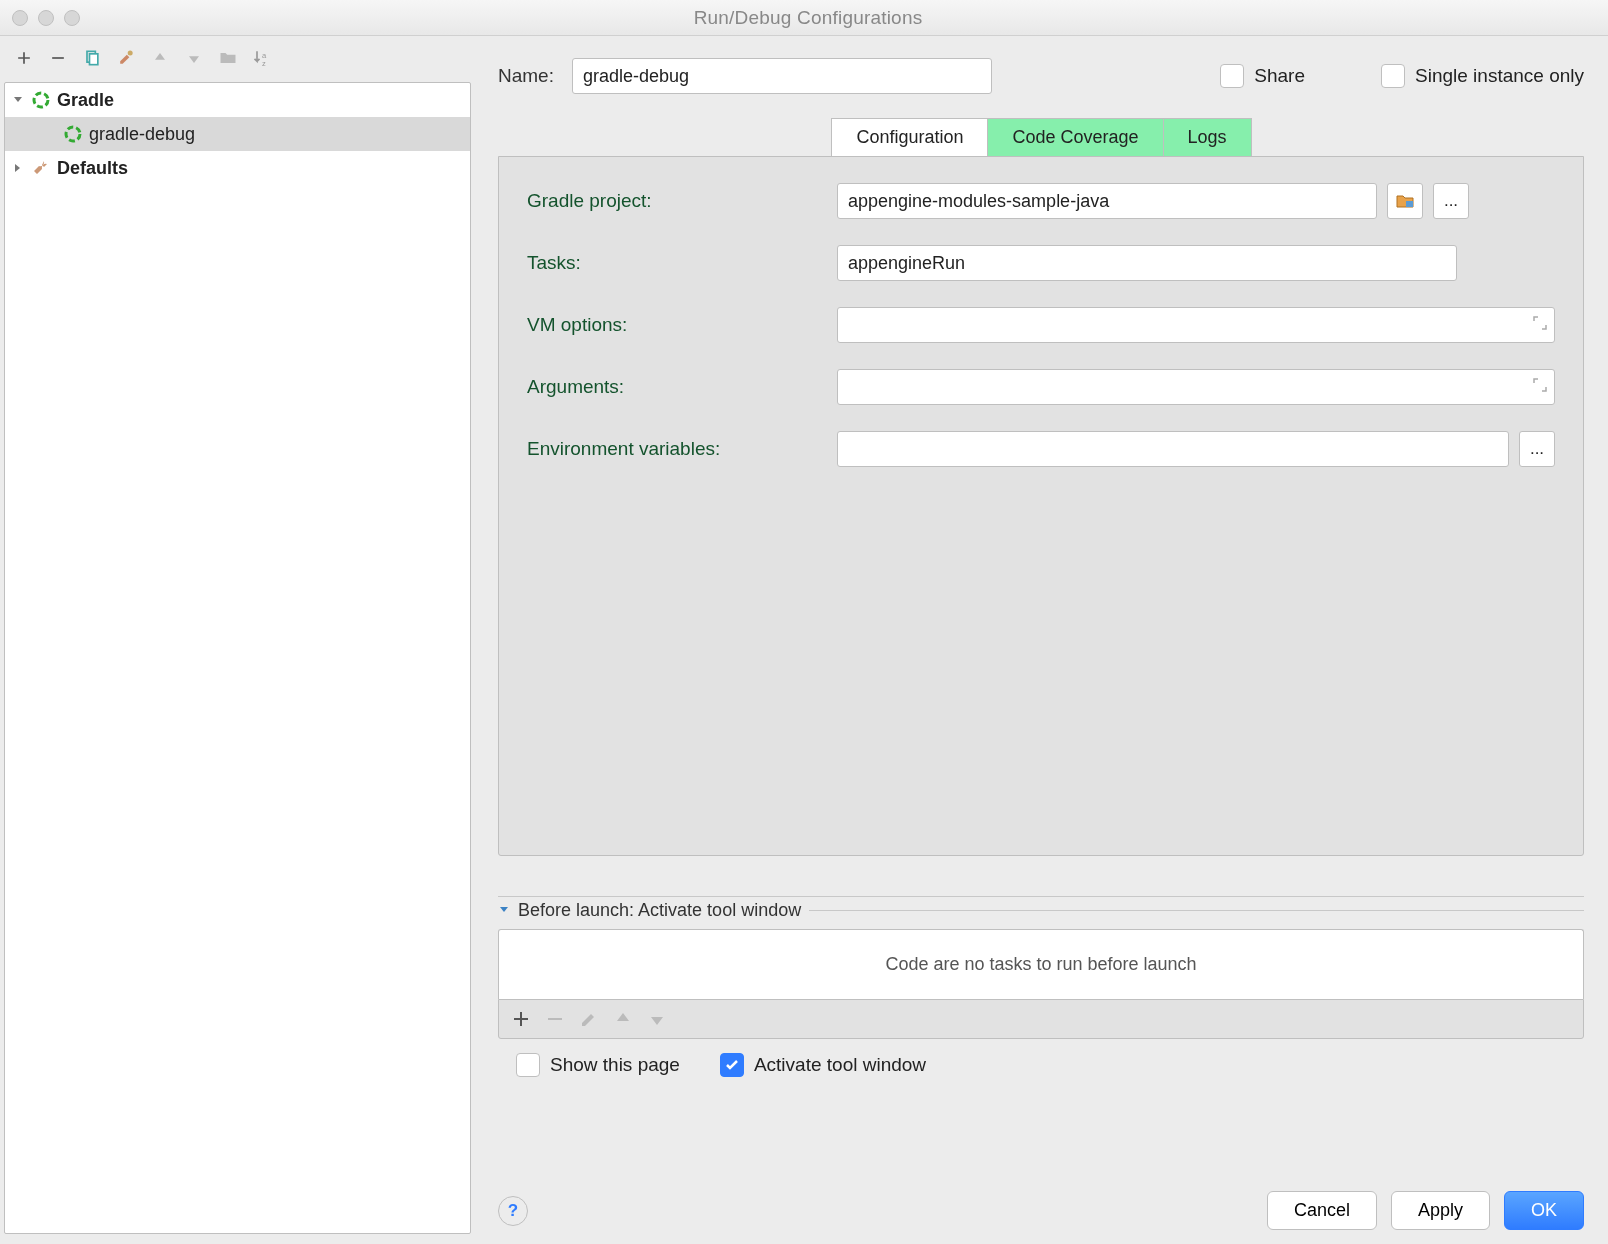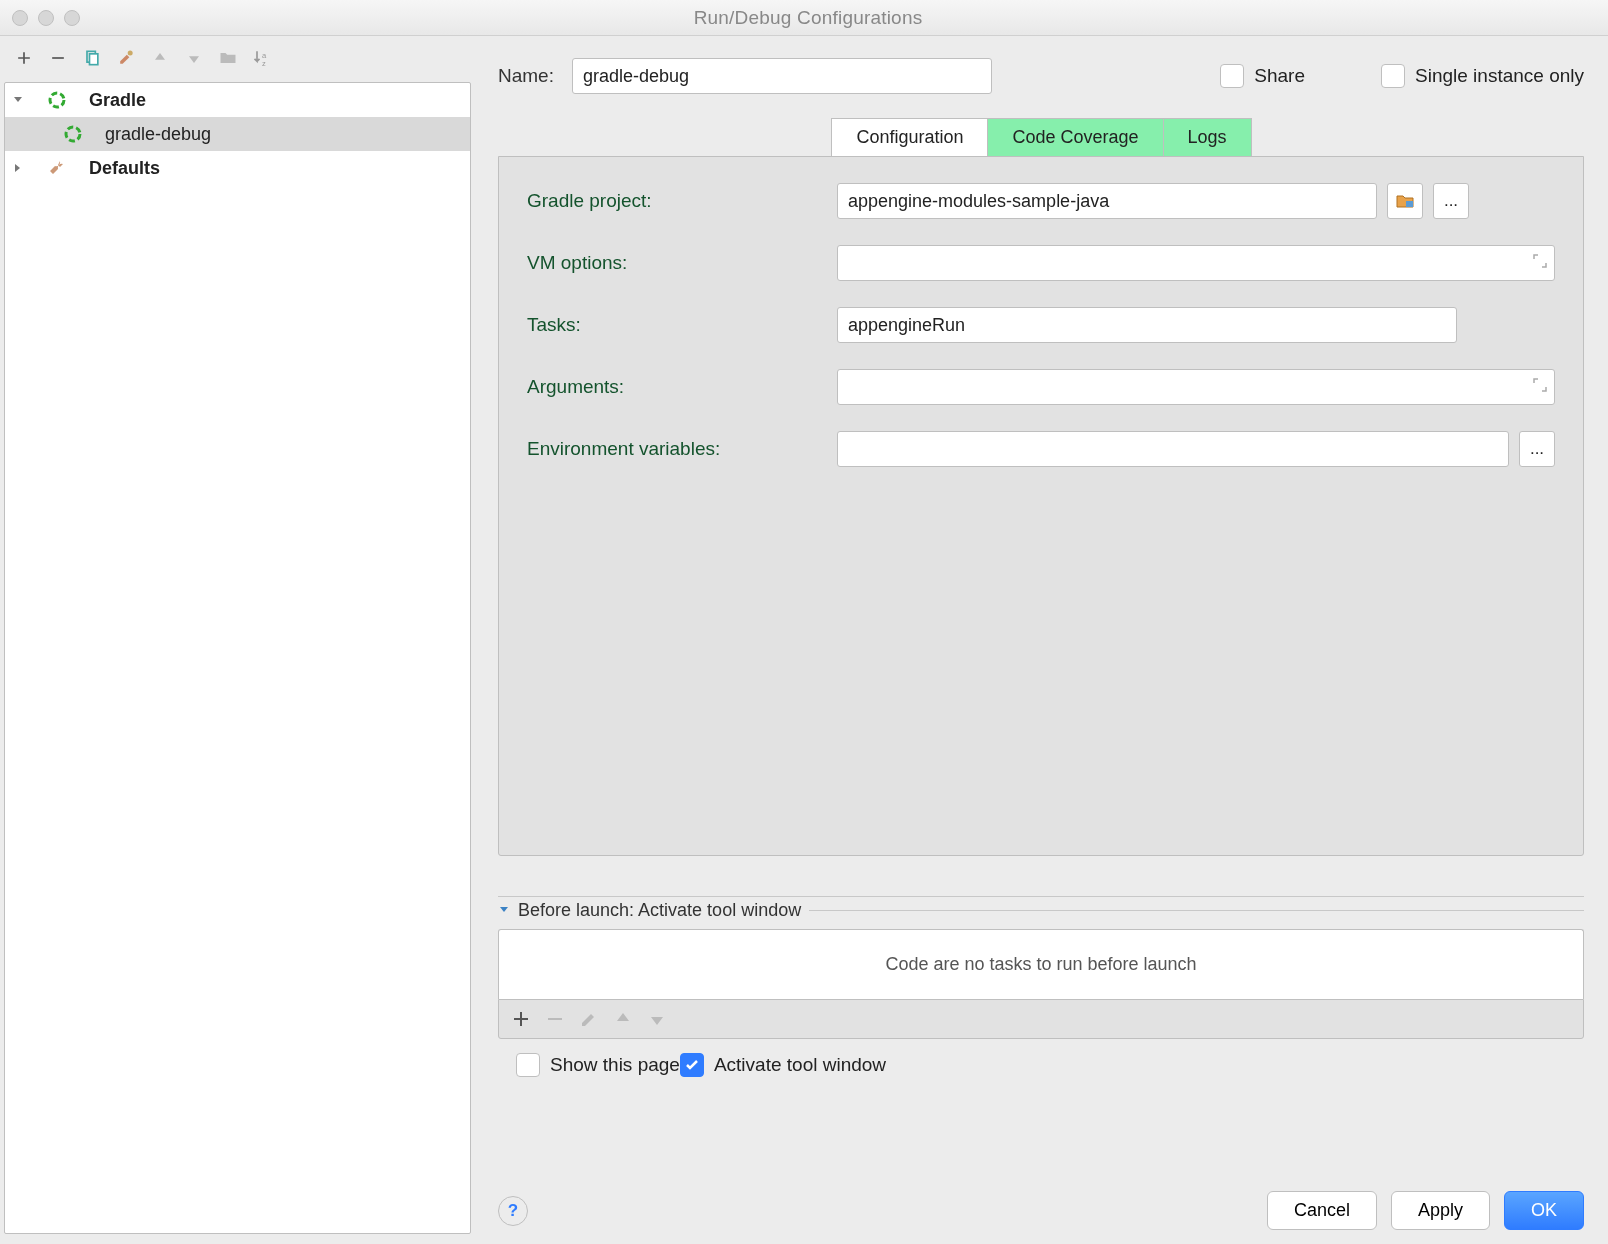--- a/index.html
+++ b/index.html
@@ -7,21 +7,21 @@
 .titlebar { height: 36px; background: linear-gradient(#f6f6f6,#e8e8e8); border-bottom: 1px solid #d0d0d0; display:flex; align-items:center; padding:0 12px; }
 .traffic { display:flex; gap:10px; }
 .traffic span { width:16px; height:16px; border-radius:50%; background:#d7d7d7; border:1px solid #c0c0c0; }
 .title { flex:1; text-align:center; color:#888; font-size:19px; letter-spacing:.2px; }
 .body { display:flex; height:calc(100% - 36px); }
 .sidebar { width:480px; border-right:5px solid #ececec; display:flex; flex-direction:column; }
 .toolbar { height:44px; display:flex; align-items:center; gap:6px; padding:4px 10px; }
 .tbtn { width:28px; height:28px; display:flex; align-items:center; justify-content:center; color:#666; }
 .tbtn svg { width:20px; height:20px; }
 .tree { flex:1; background:#fff; border:1px solid #bfbfbf; border-radius:2px; margin:2px 4px 10px 4px; overflow:auto; font-size:18px; }
-.tnode { display:flex; align-items:center; height:34px; padding-left:6px; gap:22px; }
+.tnode { display:flex; align-items:center; height:34px; padding-left:6px; gap:6px; }
 .tnode.child { padding-left:58px; }
 .tnode.sel { background:#d9d9d9; }
 .tnode .lbl { white-space:nowrap; }
 .tnode .lbl.bold { font-weight:700; }
 .caret { width:14px; display:inline-flex; justify-content:center; color:#888; }
 .caret svg { width:12px; height:12px; }
 .gicon { width:20px; height:20px; }
 .main { flex:1; display:flex; flex-direction:column; padding:10px 24px 14px 18px; }
 .row-name { display:flex; align-items:center; gap:18px; height:60px; }
 .lblName { font-size:19px; color:#333; }
@@ -40,21 +40,21 @@
 .finput { flex:1; }
 .btnsmall { width:36px; height:36px; border:1px solid #bfbfbf; border-radius:3px; background:#fff; display:flex; align-items:center; justify-content:center; margin-left:10px; }
 .expandicon { position:absolute; right:8px; top:8px; color:#aaa; }
 .relwrap { position:relative; flex:1; }
 .section { margin-top:40px; }
 .sectHdr { display:flex; align-items:center; gap:8px; font-size:18px; color:#333; border-top:1px solid #c8c8c8; padding-top:3px; }
 .sectHdr .line { flex:1; height:1px; background:#c8c8c8; }
 .beforeBox { border:1px solid #bfbfbf; background:#fff; height:70px; display:flex; align-items:center; justify-content:center; color:#555; font-size:18px; margin-top:8px; border-bottom:none; border-radius:3px 3px 0 0; }
 .beforeTB { border:1px solid #bfbfbf; background:#e2e2e2; height:40px; display:flex; align-items:center; gap:14px; padding:0 12px; border-radius:0 0 3px 3px; }
 .beforeTB .ic { width:20px; height:20px; color:#888; }
-.bottomChecks { display:flex; align-items:center; margin-top:14px; padding-left:18px; }
+.bottomChecks { display:flex; gap:40px; align-items:center; margin-top:14px; padding-left:18px; }
 .footer { display:flex; align-items:center; padding:10px 0 0 0; }
 .help { width:30px; height:30px; border:1px solid #bfbfbf; border-radius:50%; color:#2f7cff; display:flex; align-items:center; justify-content:center; font-weight:700; }
 .btn { height:39px; padding:0 26px; border:1px solid #bfbfbf; border-radius:6px; background:#fff; font-size:18px; margin-left:14px; }
 .btn.primary { background:linear-gradient(#5aa5ff,#2f7cff); color:#fff; border-color:#2f7cff; }
 .wrapmain { display:flex; flex-direction:column; height:100%; }
 </style>
 </head>
 <body>
 
 <div class="titlebar">
@@ -178,33 +178,33 @@
         <input class="inp finput" style="max-width: 540px;" value="appengine-modules-sample-java">
         <div class="btnsmall">
           <svg width="20" height="20" viewBox="0 0 20 20">
               <path d="M2 5h6l2 2h8v9H2z" fill="#e8a24a" stroke="#b07020"></path>
               <rect x="11" y="10" width="7" height="6" fill="#5a9bd5"></rect>
             </svg>
         </div>
         <div class="btnsmall">...</div>
       </div>
       <div class="frow">
+        <div class="flbl">Tasks:</div>
+        <input class="inp finput" style="max-width: 620px;" value="appengineRun">
+      </div>
+      <div class="frow">
         <div class="flbl">VM options:</div>
         <div class="relwrap">
           <input class="inp" style="width: 100%;" value="">
           <span class="expandicon"><svg width="14" height="14" viewBox="0 0 14 14">
                 <path d="M1 5V1h4M13 9v4H9" stroke="#aaa" stroke-width="1.5" fill="none"></path>
               </svg></span>
         </div>
       </div>
       <div class="frow">
-        <div class="flbl">Tasks:</div>
-        <input class="inp finput" style="max-width: 620px;" value="appengineRun">
-      </div>
-      <div class="frow">
         <div class="flbl">Arguments:</div>
         <div class="relwrap">
           <input class="inp" style="width: 100%;" value="">
           <span class="expandicon"><svg width="14" height="14" viewBox="0 0 14 14">
                 <path d="M1 5V1h4M13 9v4H9" stroke="#aaa" stroke-width="1.5" fill="none"></path>
               </svg></span>
         </div>
       </div>
       <div class="frow">
         <div class="flbl">Environment variables:</div>

